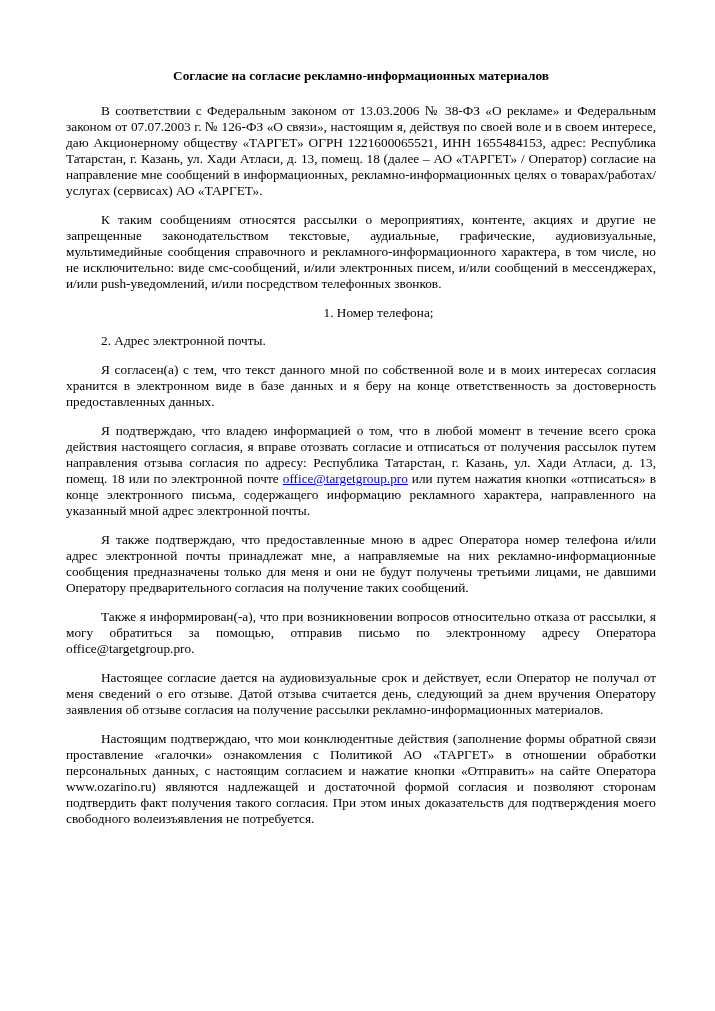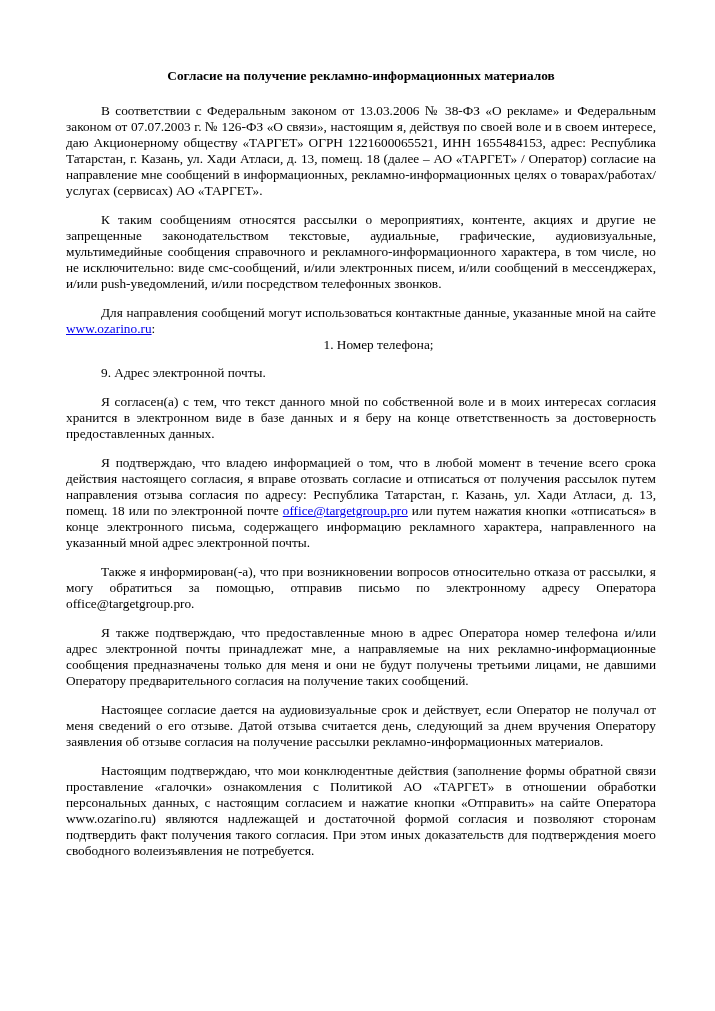--- a/index.html
+++ b/index.html
@@ -49,27 +49,26 @@
   .doc-link {
     color: #0000ee;
     text-decoration: underline;
     cursor: pointer;
   }
 </style>
 </head>
 <body>
 
 <div class="page">
-  <h1 class="doc-title">Согласие на получение рекламно-информационных материалов</h1>
+  <h1 class="doc-title">Согласие на согласие рекламно-информационных материалов</h1>
   <div>
       <p class="para p"><span>В соответствии с Федеральным законом от 13.03.2006 № 38-ФЗ «О рекламе» и Федеральным законом от 07.07.2003 г. № 126-ФЗ «О связи», настоящим я, действуя по своей воле и в своем интересе, даю Акционерному обществу «ТАРГЕТ» ОГРН 1221600065521, ИНН 1655484153, адрес: Республика Татарстан, г. Казань, ул. Хади Атласи, д. 13, помещ. 18 (далее – АО «ТАРГЕТ» / Оператор) согласие на направление мне сообщений в информационных, рекламно-информационных целях о товарах/работах/услугах (сервисах) АО «ТАРГЕТ».</span></p>
       <p class="para p"><span>К таким сообщениям относятся рассылки о мероприятиях, контенте, акциях и другие не запрещенные законодательством текстовые, аудиальные, графические, аудиовизуальные, мультимедийные сообщения справочного и рекламного-информационного характера, в том числе, но не исключительно: виде смс-сообщений, и/или электронных писем, и/или сообщений в мессенджерах, и/или push-уведомлений, и/или посредством телефонных звонков.</span></p>
-      <p class="para intro"><span>Для направления сообщений могут использоваться контактные данные, указанные мной на сайте </span><a class="doc-link" href="#">www.ozarino.ru</a><span>:</span></p>
       <p class="para item"><span>1. Номер телефона;</span></p>
-      <p class="para item_end"><span>9. Адрес электронной почты.</span></p>
+      <p class="para item_end"><span>2. Адрес электронной почты.</span></p>
       <p class="para p"><span>Я согласен(а) с тем, что текст данного мной по собственной воле и в моих интересах согласия хранится в электронном виде в базе данных и я беру на конце ответственность за достоверность предоставленных данных.</span></p>
       <p class="para p"><span>Я подтверждаю, что владею информацией о том, что в любой момент в течение всего срока действия настоящего согласия, я вправе отозвать согласие и отписаться от получения рассылок путем направления отзыва согласия по адресу: Республика Татарстан, г. Казань, ул. Хади Атласи, д. 13, помещ. 18 или по электронной почте </span><a class="doc-link" href="#">office@targetgroup.pro</a><span> или путем нажатия кнопки «отписаться» в конце электронного письма, содержащего информацию рекламного характера, направленного на указанный мной адрес электронной почты.</span></p>
+      <p class="para p"><span>Я также подтверждаю, что предоставленные мною в адрес Оператора номер телефона и/или адрес электронной почты принадлежат мне, а направляемые на них рекламно-информационные сообщения предназначены только для меня и они не будут получены третьими лицами, не давшими Оператору предварительного согласия на получение таких сообщений.</span></p>
       <p class="para p"><span>Также я информирован(-а), что при возникновении вопросов относительно отказа от рассылки, я могу обратиться за помощью, отправив письмо по электронному адресу Оператора office@targetgroup.pro.</span></p>
-      <p class="para p"><span>Я также подтверждаю, что предоставленные мною в адрес Оператора номер телефона и/или адрес электронной почты принадлежат мне, а направляемые на них рекламно-информационные сообщения предназначены только для меня и они не будут получены третьими лицами, не давшими Оператору предварительного согласия на получение таких сообщений.</span></p>
       <p class="para p"><span>Настоящее согласие дается на аудиовизуальные срок и действует, если Оператор не получал от меня сведений о его отзыве. Датой отзыва считается день, следующий за днем вручения Оператору заявления об отзыве согласия на получение рассылки рекламно-информационных материалов.</span></p>
       <p class="para p"><span>Настоящим подтверждаю, что мои конклюдентные действия (заполнение формы обратной связи проставление «галочки» ознакомления с Политикой АО «ТАРГЕТ» в отношении обработки персональных данных, с настоящим согласием и нажатие кнопки «Отправить» на сайте Оператора www.ozarino.ru) являются надлежащей и достаточной формой согласия и позволяют сторонам подтвердить факт получения такого согласия. При этом иных доказательств для подтверждения моего свободного волеизъявления не потребуется.</span></p>
     </div>
 </div>
 
 </body></html>

